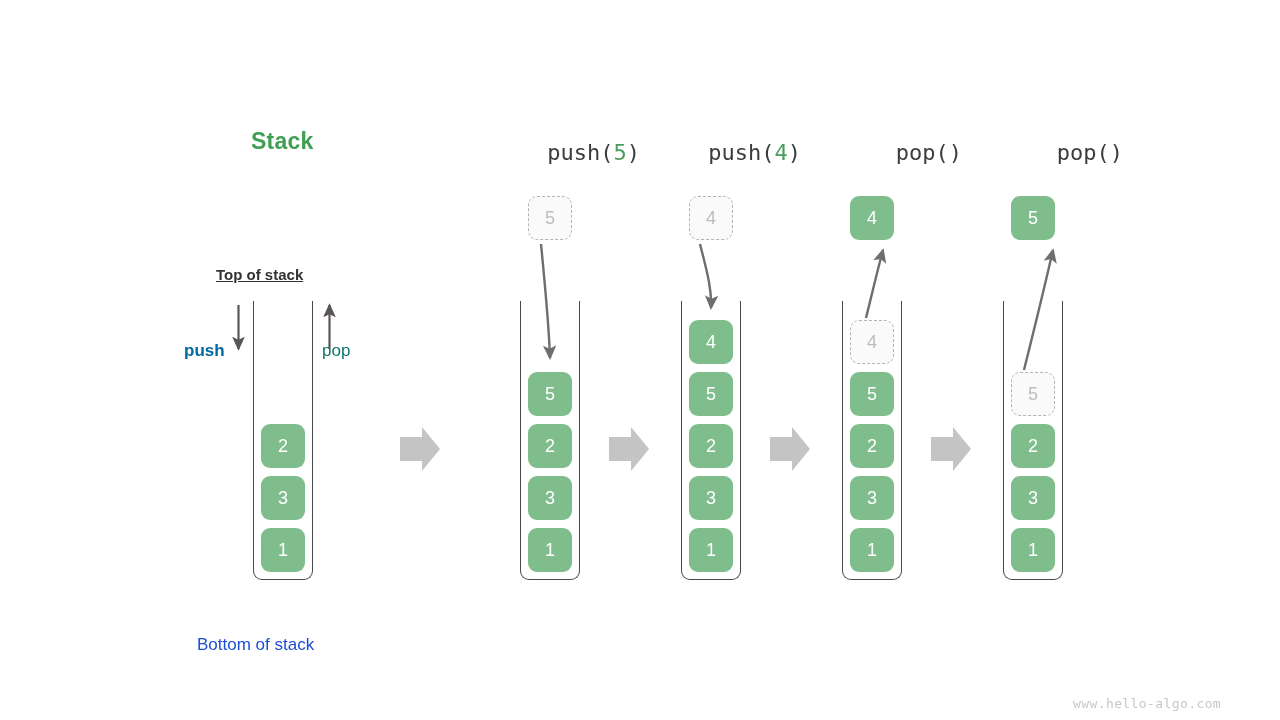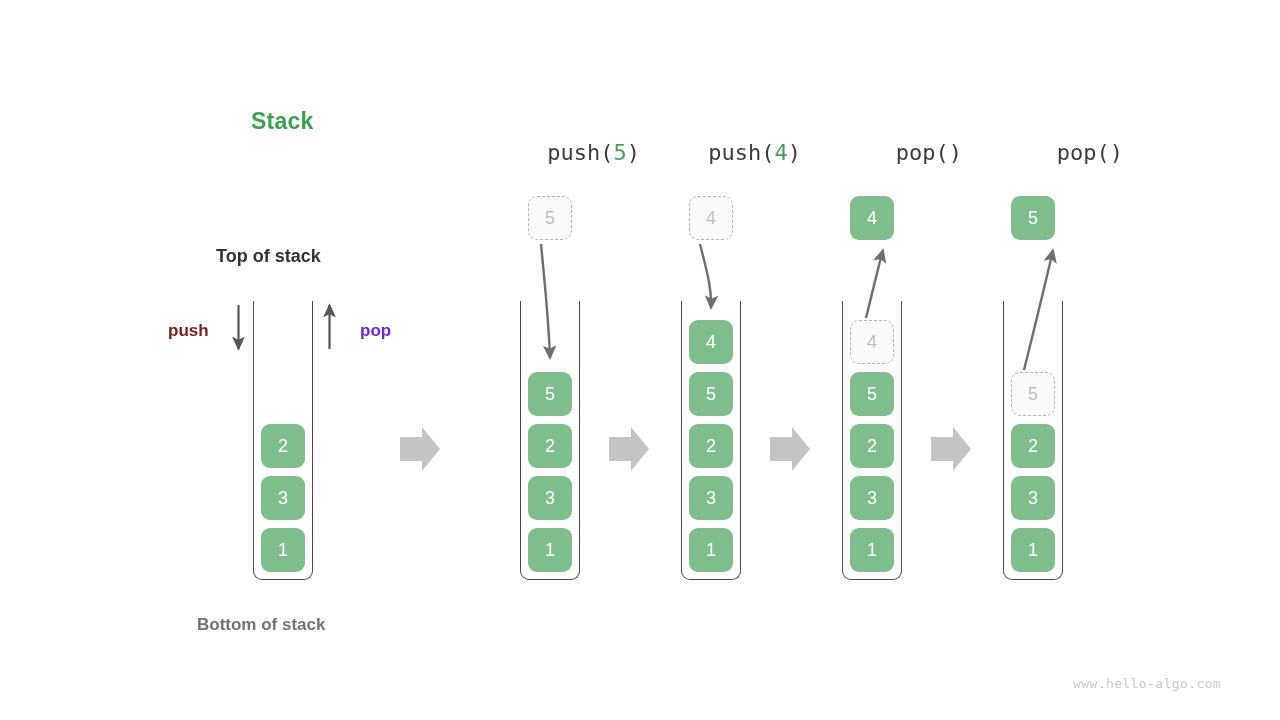--- a/index.html
+++ b/index.html
@@ -9,57 +9,58 @@
   }
   body {
     width: 1280px;
     height: 720px;
     position: relative;
     overflow: hidden;
     font-family: "Liberation Sans", sans-serif;
     color: #333333;
   }
 
-  .abs { position: absolute; }
+  .abs { position: absolute; margin-top: 20px; }
 
   
   #stack-title {
     left: 251px; top: 108px;
     font-size: 23px;
     font-weight: bold;
     color: #3f9e52;
     letter-spacing: .2px;
     white-space: nowrap;
   }
   #top-of-stack-label {
     left: 216px; top: 246px;
-    font-size: 18px;
+    font-size: 15px;
     font-weight: bold;
     color: #333333;
     white-space: nowrap;
+    text-decoration: underline;
   }
   #bottom-of-stack-label {
     left: 197px; top: 615px;
     font-size: 17px;
-    font-weight: bold;
-    color: #737373;
+    font-weight: normal;
+    color: #1d4ed8;
     white-space: nowrap;
   }
   #push-label {
-    left: 168px; top: 321px;
+    left: 184px; top: 321px;
     font-size: 17px;
     font-weight: bold;
-    color: #7f1d1d;
+    color: #0369a1;
     white-space: nowrap;
   }
   #pop-label {
-    left: 360px; top: 321px;
+    left: 322px; top: 321px;
     font-size: 17px;
-    font-weight: bold;
-    color: #6d28d9;
+    font-weight: normal;
+    color: #0f766e;
     white-space: nowrap;
   }
   #watermark {
     left: 1073px; top: 676px;
     font-family: "DejaVu Sans Mono", monospace;
     font-size: 13px;
     color: #c8c8c8;
     letter-spacing: .4px;
     white-space: nowrap;
     text-align: right;

